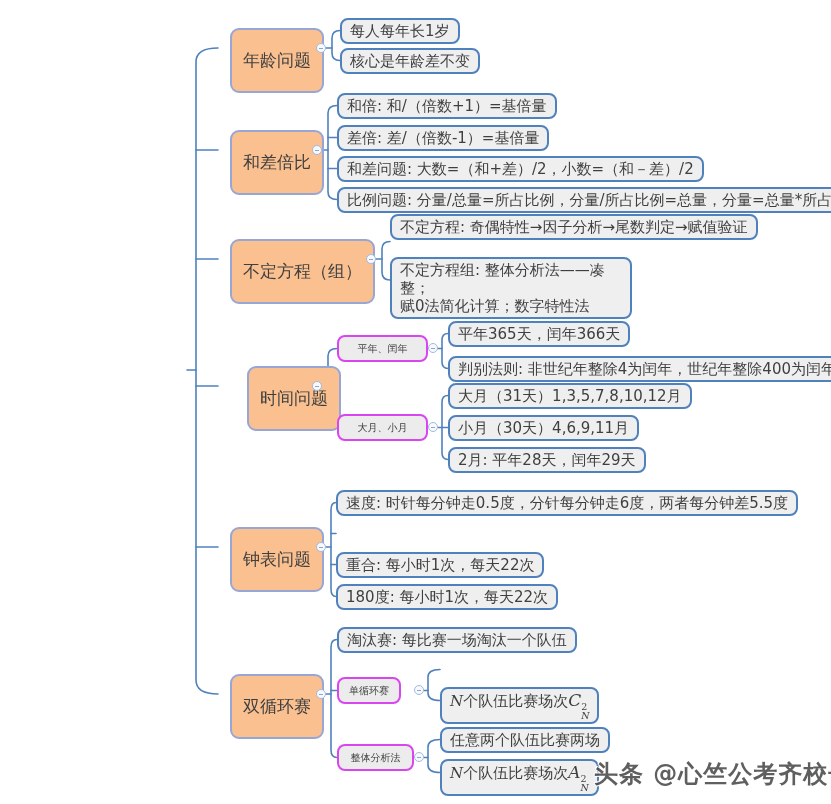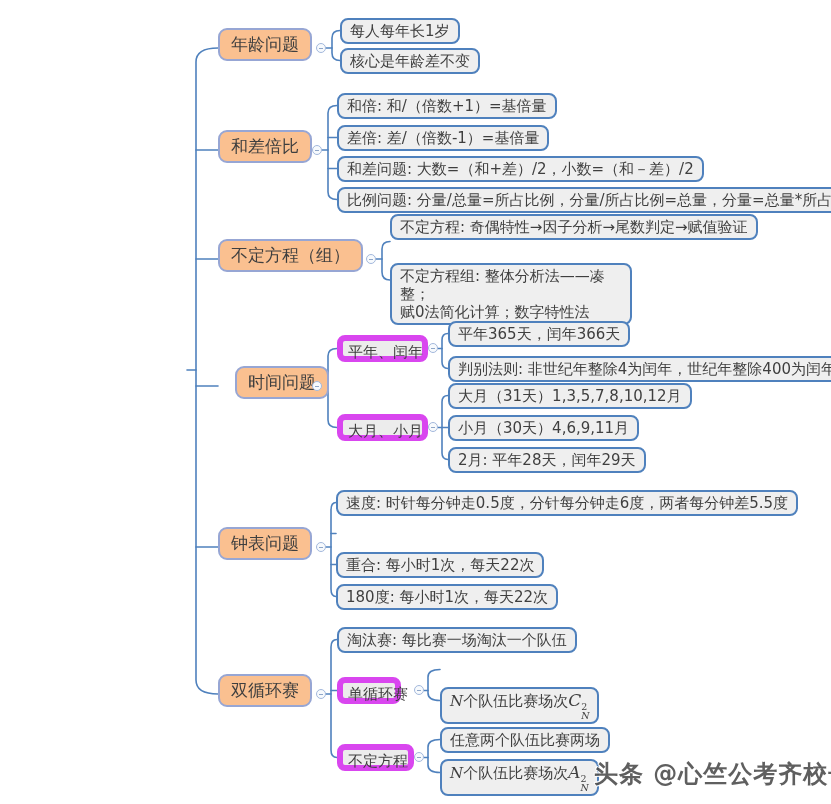--- a/index.html
+++ b/index.html
@@ -11,29 +11,29 @@
   #wires path{fill:none;stroke:#4f81bd;stroke-width:1.6;stroke-linecap:round;}
   .node{position:absolute;box-sizing:border-box;white-space:nowrap;z-index:2;}
   .root{
     left:15px;top:333px;width:173px;height:73px;
     background:#dce6f1;border:4px solid #4a7ebb;border-radius:12px;
     color:#2e5395;font-size:27px;font-weight:bold;letter-spacing:2px;
     display:flex;align-items:center;justify-content:center;
   }
   .branch{
     background:#fac090;border:2px solid #97a6d4;border-radius:9px;
-    color:#3f3f3f;font-size:17px;line-height:21px;padding:4px 11px;
+    color:#3f3f3f;font-size:17px;line-height:21px;padding:20px 11px;margin-left:12px;
   }
   .leaf{
     background:#efefef;border:2px solid #4f81bd;border-radius:8px;
     color:#3f3f3f;font-size:15px;line-height:18px;padding:2px 8px;
   }
   .subparent{
-    background:#ececec;border:6px solid #d946ef;border-radius:8px;
-    color:#3f3f3f;font-size:15px;height:27px;line-height:23px;
+    background:#ececec;border:2px solid #d946ef;border-radius:8px;
+    color:#3f3f3f;font-size:10px;height:27px;line-height:23px;
     text-align:center;padding:0 5px;
   }
   .leaf.multiline{white-space:normal;width:242px;}
   .toggle{
     position:absolute;width:10px;height:10px;border:1px solid #a3b8dc;background:#f7fafd;
     border-radius:50%;box-sizing:border-box;z-index:3;
   }
   .toggle::after{
     content:"";position:absolute;left:2px;top:3.5px;width:4px;height:1px;background:#8fa6c8;
   }
@@ -111,21 +111,21 @@
 
   <div class="node leaf" style="left:340px;top:18px">每人每年长1岁</div>
   <div class="node leaf" style="left:340px;top:48px">核心是年龄差不变</div>
 
   <div class="node leaf" style="left:337px;top:93px">和倍: 和/（倍数+1）=基倍量</div>
   <div class="node leaf" style="left:337px;top:125px">差倍: 差/（倍数-1）=基倍量</div>
   <div class="node leaf" style="left:337px;top:156px">和差问题: 大数=（和+差）/2，小数=（和－差）/2</div>
   <div class="node leaf" style="left:337px;top:187px">比例问题: 分量/总量=所占比例，分量/所占比例=总量，分量=总量*所占比例</div>
 
   <div class="node leaf" style="left:390px;top:214px">不定方程: 奇偶特性→因子分析→尾数判定→赋值验证</div>
-  <div class="node leaf multiline" style="left:390px;top:263px">
+  <div class="node leaf multiline" style="left:390px;top:257px">
     <div>不定方程组: 整体分析法——凑整；</div>
     <div>赋0法简化计算；数字特性法</div>
   </div>
 
   <div class="node subparent" style="left:337px;top:335px;width:91px">平年、闰年</div>
   <div class="node leaf" style="left:448px;top:321px">平年365天，闰年366天</div>
   <div class="node leaf" style="left:448px;top:356px">判别法则: 非世纪年整除4为闰年，世纪年整除400为闰年</div>
 
   <div class="node subparent" style="left:337px;top:414px;width:91px">大月、小月</div>
   <div class="node leaf" style="left:448px;top:383px">大月（31天）1,3,5,7,8,10,12月</div>
@@ -139,21 +139,21 @@
   <div class="node leaf" style="left:337px;top:627px">淘汰赛: 每比赛一场淘汰一个队伍</div>
 
   <div class="node subparent" style="left:337px;top:677px;width:64px">单循环赛</div>
   <div class="node leaf" style="left:440px;top:687px">
     <span class="mi">N</span><span>个队伍比赛场次</span><span class="mi big">C</span><span class="stack">
         <sup>2</sup>
         <sub>N</sub>
       </span>
   </div>
 
-  <div class="node subparent" style="left:337px;top:744px;width:77px">不定方程</div>
+  <div class="node subparent" style="left:337px;top:744px;width:77px">整体分析法</div>
   <div class="node leaf" style="left:440px;top:727px">任意两个队伍比赛两场</div>
   <div class="node leaf" style="left:440px;top:759px">
     <span class="mi">N</span><span>个队伍比赛场次</span><span class="mi big">A</span><span class="stack">
         <sup>2</sup>
         <sub>N</sub>
       </span>
   </div>
 
   <div class="toggle" style="left:316px;top:43px"></div>
   <div class="toggle" style="left:312px;top:145px"></div>

